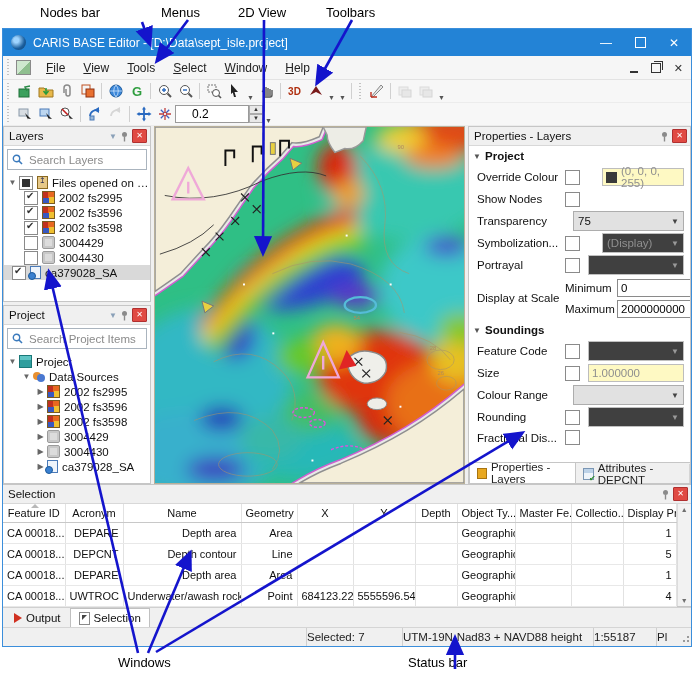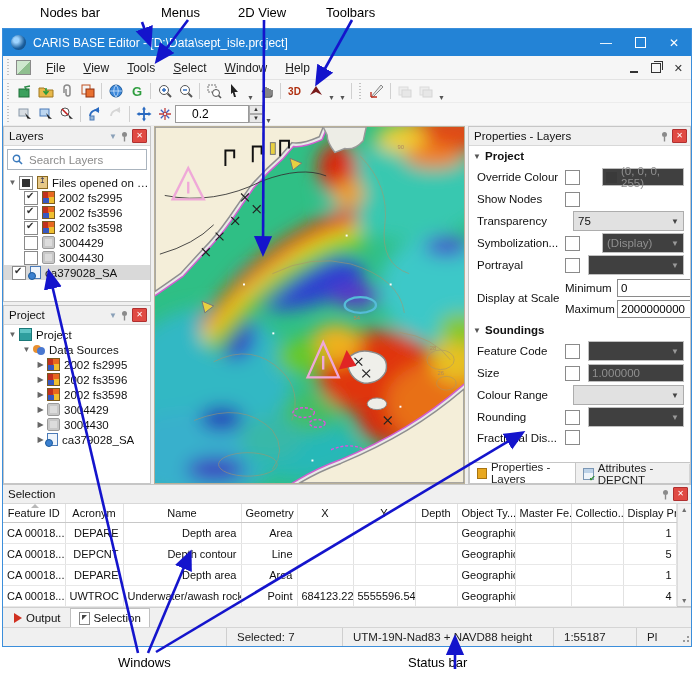--- a/index.html
+++ b/index.html
@@ -90,21 +90,21 @@
   .plbl{width:88px;flex:0 0 auto;white-space:nowrap;overflow:hidden}
   .pcb{width:13px;height:13px;border:1px solid #8a8a8a;background:#fff;flex:0 0 auto}
   .dd{height:18px;border:1px solid #adadad;background:#e1e1e1;display:flex;align-items:center;
       font-size:11.5px;padding:0 4px;flex:1 1 auto;margin-left:8px;min-width:0}
   .dd .dtxt{flex:1 1 auto;overflow:hidden;white-space:nowrap}
   .dd .dar{color:#444;font-size:8px}
   .dd.dis{background:#404040;color:#8f8f8f;border-color:#c0c0c0}
   .dd.dis .dar{color:#999}
   .pinp{height:16px;border:1px solid #8a8a8a;background:#fff;font-size:11.5px;padding:0 3px;flex:1 1 auto;
        margin-left:8px;min-width:0;display:flex;align-items:center}
-  .pinp.dis{background:#404040;color:#8f8f8f;border-color:#bdbdbd}
+  .pinp.dis{background:#fef9c3;color:#8f8f8f;border-color:#bdbdbd}
   .swatch{width:11px;height:11px;background:#3a3a3a;margin-right:4px;flex:0 0 auto}
   .scale2{display:flex;flex-direction:column;flex:1 1 auto;gap:2px}
   .scale2 .sr{display:flex;align-items:center;height:19px}
   .scale2 .sl{width:52px;flex:0 0 auto}
   .ptabs{height:20px;border-top:1px solid #c6c6c6;background:#f0f0f0;display:flex;align-items:flex-end;flex:0 0 auto}
   .ptab{height:19px;display:flex;align-items:center;gap:4px;padding:0 7px;font-size:11.5px;color:#222;
         border-right:1px solid #d5d5d5}
   .ptab.act{background:#fff;border:1px solid #c6c6c6;border-bottom:none;height:20px}
   .fico{width:10px;height:9px;background:#e8a820;border:1px solid #a87410}
   .aico{width:11px;height:10px;border:1px solid #7a96b4;background:linear-gradient(#bcd2e8 0 4px,#eef4fa 4px);position:relative}
@@ -124,21 +124,21 @@
   
   #btabs{height:19px;background:#f0f0f0;border-top:1px solid #d0d0d0;display:flex;align-items:flex-end;padding-left:2px;flex:0 0 auto}
   .btab{height:17px;display:flex;align-items:center;gap:4px;padding:0 8px;font-size:11.5px;border:1px solid transparent}
   .btab.act{background:#fff;border:1px solid #c0c0c0;border-bottom:none;height:18px}
   .oico{width:0;height:0;border-top:5px solid transparent;border-bottom:5px solid transparent;border-left:8px solid #d03020}
   .sico{width:9px;height:11px;border:1px solid #8a8a8a;background:#fff;position:relative}
   .sico:after{content:"";position:absolute;left:2px;top:2px;width:0;height:0;
        border-left:5px solid #444;border-bottom:5px solid transparent}
   #statusbar{height:18px;background:#f0f0f0;border-top:1px solid #d5d5d5;display:flex;align-items:stretch;
        font-size:11.5px;color:#222;flex:0 0 auto}
-  .scell{display:flex;align-items:center;padding:0 10px;border-left:1px solid #cfcfcf;white-space:nowrap;overflow:hidden}
+  .scell{display:flex;align-items:center;padding:0 0;border-left:1px solid #cfcfcf;white-space:nowrap;overflow:hidden}
   .sgrip{width:12px;background:
      radial-gradient(circle at 9px 13px,#9a9a9a 1px,transparent 1.4px),
      radial-gradient(circle at 9px 9px,#9a9a9a 1px,transparent 1.4px),
      radial-gradient(circle at 5px 13px,#9a9a9a 1px,transparent 1.4px)}
   
   #arrows{position:absolute;left:0;top:0;width:695px;height:676px;pointer-events:none;z-index:60}
 </style>
 </head>
 <body>
 
@@ -409,20 +409,27 @@
         <div class="phead">
           <span class="cap">Project</span>
           <span class="phic">
             <span class="chev">▼</span>
             <svg class="pin" width="9" height="11">
                 <circle cx="4.5" cy="3.5" r="2.5" fill="#8a8a8a"></circle>
                 <path d="M4.5 6 V10.5" stroke="#8a8a8a" stroke-width="1.4"></path>
               </svg>
             <span class="xbtn">✕</span>
           </span>
+        </div>
+        <div class="search">
+          <svg width="11" height="11">
+              <circle cx="4.5" cy="4.5" r="3.2" fill="none" stroke="#3a7abd" stroke-width="1.4"></circle>
+              <path d="M7 7 L10 10" stroke="#3a7abd" stroke-width="1.6"></path>
+            </svg>
+          <input placeholder="Search Project Items" style="">
         </div>
         <div class="tree">
           <div class="trow" style="padding-left:2px">
             <span class="exp">▼</span>
             <span class="ic proj"></span>
             <span class="tlbl">Project</span>
           </div>
           <div class="trow" style="padding-left:16px">
             <span class="exp">▼</span>
             <span class="ic dsrc"></span>

